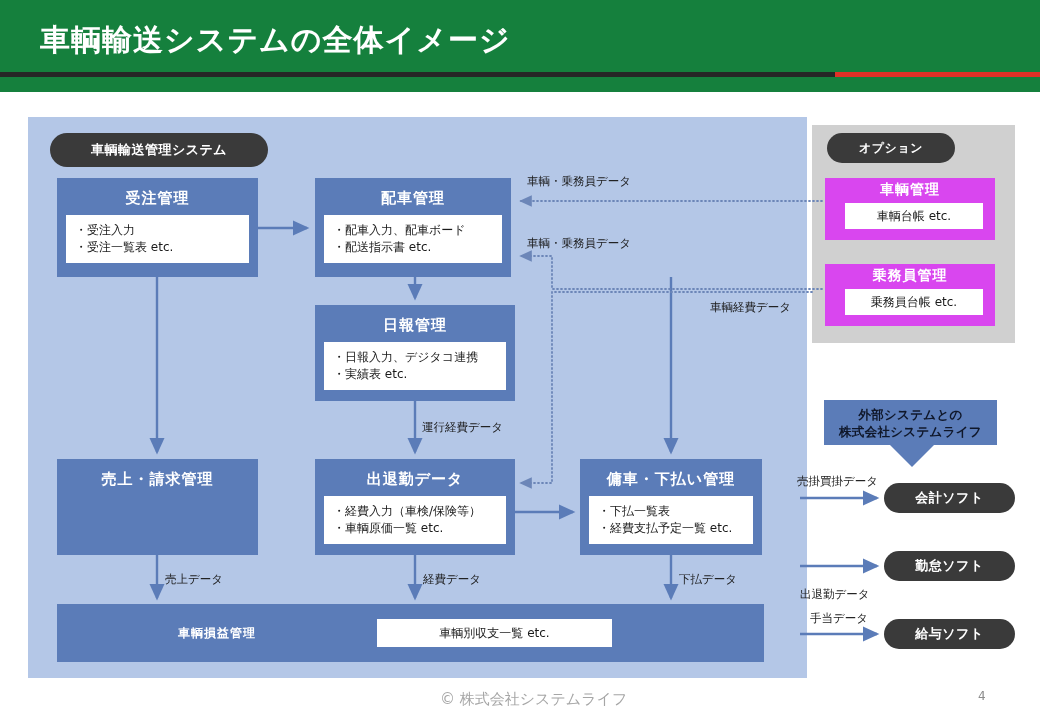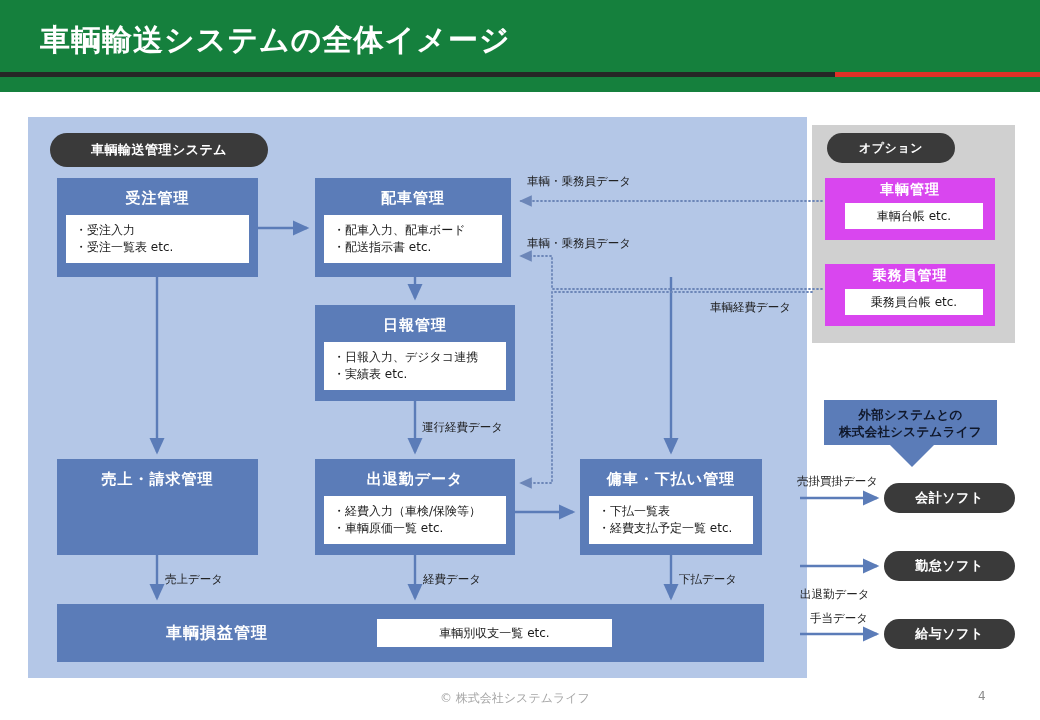--- a/index.html
+++ b/index.html
@@ -64,21 +64,21 @@
     text-align:center;color:#1a1a1a;font-size:12px;line-height:16px;}
   #opt-vehicle{left:825px;top:178px;width:170px;height:62px;}
   #opt-crew{left:825px;top:264px;width:170px;height:62px;}
 
   
   #mod-songi{
     position:absolute;left:57px;top:604px;width:707px;height:58px;background:#5b7cb8;
     display:flex;align-items:center;
   }
   #songi-title{
-    color:#fff;font-size:16px;font-weight:bold;letter-spacing:1px;
+    color:#fff;font-size:12px;font-weight:bold;letter-spacing:1px;
     width:320px;text-align:center;
   }
   #songi-body{
     background:#fff;width:235px;height:28px;display:flex;align-items:center;justify-content:center;
     color:#1a1a1a;font-size:12px;
   }
 
   
   #callout{
     position:absolute;left:824px;top:400px;width:173px;height:45px;background:#5b7cb8;
@@ -91,21 +91,21 @@
     border-top:22px solid #5b7cb8;
   }
 
   
   .conn-label{position:absolute;font-size:11.5px;color:#1a1a1a;white-space:nowrap;}
 
   
   #wires{position:absolute;left:0;top:0;width:1040px;height:720px;pointer-events:none;}
 
   
-  #footer-copyright{position:absolute;left:440px;top:690px;font-size:12px;color:#a6a6a6;}
+  #footer-copyright{position:absolute;left:440px;top:690px;font-size:15px;color:#a6a6a6;}
   #footer-page{position:absolute;left:978px;top:689px;font-size:12px;color:#8c8c8c;}
 </style>
 </head>
 <body>
 
 <div id="header">
   <div id="header-title">車輌輸送システムの全体イメージ</div>
   <div id="header-rule-dark"></div>
   <div id="header-rule-accent"></div>
 </div>

